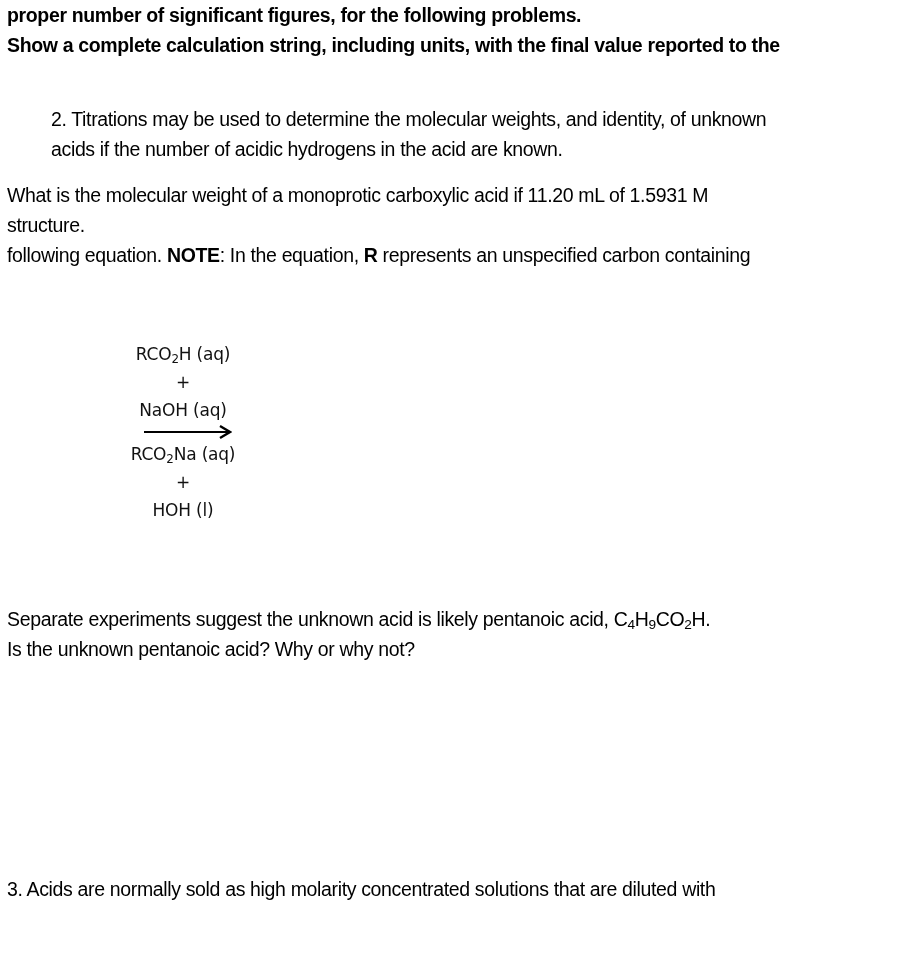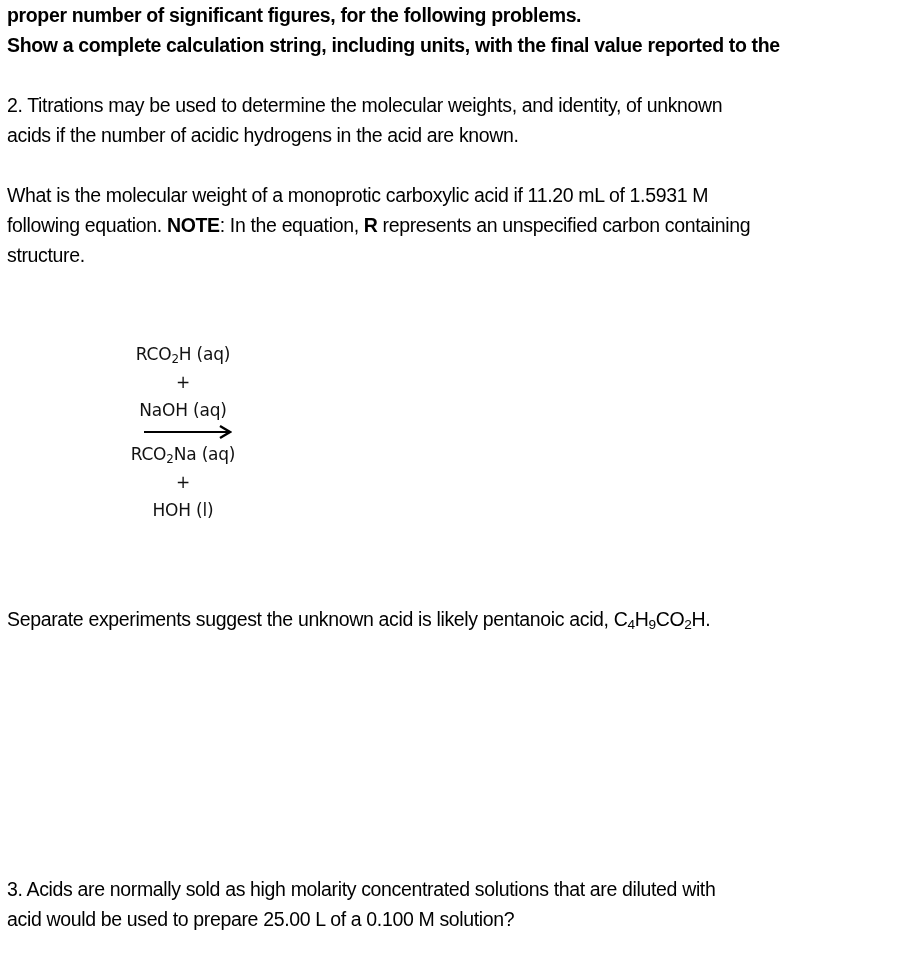--- a/index.html
+++ b/index.html
@@ -20,21 +20,21 @@
     left: 7px;
     right: 6px;
     font-size: 19.5px;
     line-height: 30px;
     letter-spacing: -0.35px;
   }
   .heading {
     top: 0px;
     font-weight: bold;
   }
-  .p-q2 { top: 90px; }
+  .p-q2 { top: 104px; margin-left: 44px; }
   .p-q2-body { top: 180px; }
   .p-followup { top: 604px; }
   .p-q3 { top: 874px; }
   .line { display: block; white-space: nowrap; }
   .bold { font-weight: bold; }
   sub {
     font-size: 0.7em;
     vertical-align: -0.25em;
     line-height: 0;
   }
@@ -70,39 +70,39 @@
   <span class="line">Show a complete calculation string, including units, with the final value reported to the</span>
 </div>
 
 <div class="block p-q2">
   <span class="line">2. Titrations may be used to determine the molecular weights, and identity, of unknown</span>
   <span class="line">acids if the number of acidic hydrogens in the acid are known.</span>
 </div>
 
 <div class="block p-q2-body">
   <span class="line">What is the molecular weight of a monoprotic carboxylic acid if 11.20 mL of 1.5931 M</span>
+  <span class="line">structure.</span>
   <span class="line"><span>following equation. </span><span class="bold">NOTE</span><span>: In the equation, </span><span class="bold">R</span><span> represents an unspecified carbon containing</span></span>
-  <span class="line">structure.</span>
 </div>
 
 <div class="equation">
   <span><span>RCO</span><sub>2</sub><span>H (aq)</span></span>
   <span class="plus">+</span>
   <span>NaOH (aq)</span>
   <span class="arrow">
     <svg width="88" height="16" viewBox="0 0 88 16">
       <line x1="0" y1="8" x2="84" y2="8" stroke="#000" stroke-width="2"></line>
       <polyline points="76,2 86,8 76,14" fill="none" stroke="#000" stroke-width="2.4"></polyline>
     </svg>
   </span>
   <span><span>RCO</span><sub>2</sub><span>Na (aq)</span></span>
   <span class="plus">+</span>
   <span>HOH (l)</span>
 </div>
 
 <div class="block p-followup">
   <span class="line"><span>Separate experiments suggest the unknown acid is likely pentanoic acid, C</span><sub>4</sub><span>H</span><sub>9</sub><span>CO</span><sub>2</sub><span>H.</span></span>
+  <span class="line">Is the unknown pentanoic acid? Why or why not?</span>
 </div>
 
 <div class="block p-q3">
   <span class="line">3. Acids are normally sold as high molarity concentrated solutions that are diluted with</span>
-  <span class="line">acid would be used to prepare 25.00 L of a 0.100 M solution?</span>
 </div>
 
 </body></html>

